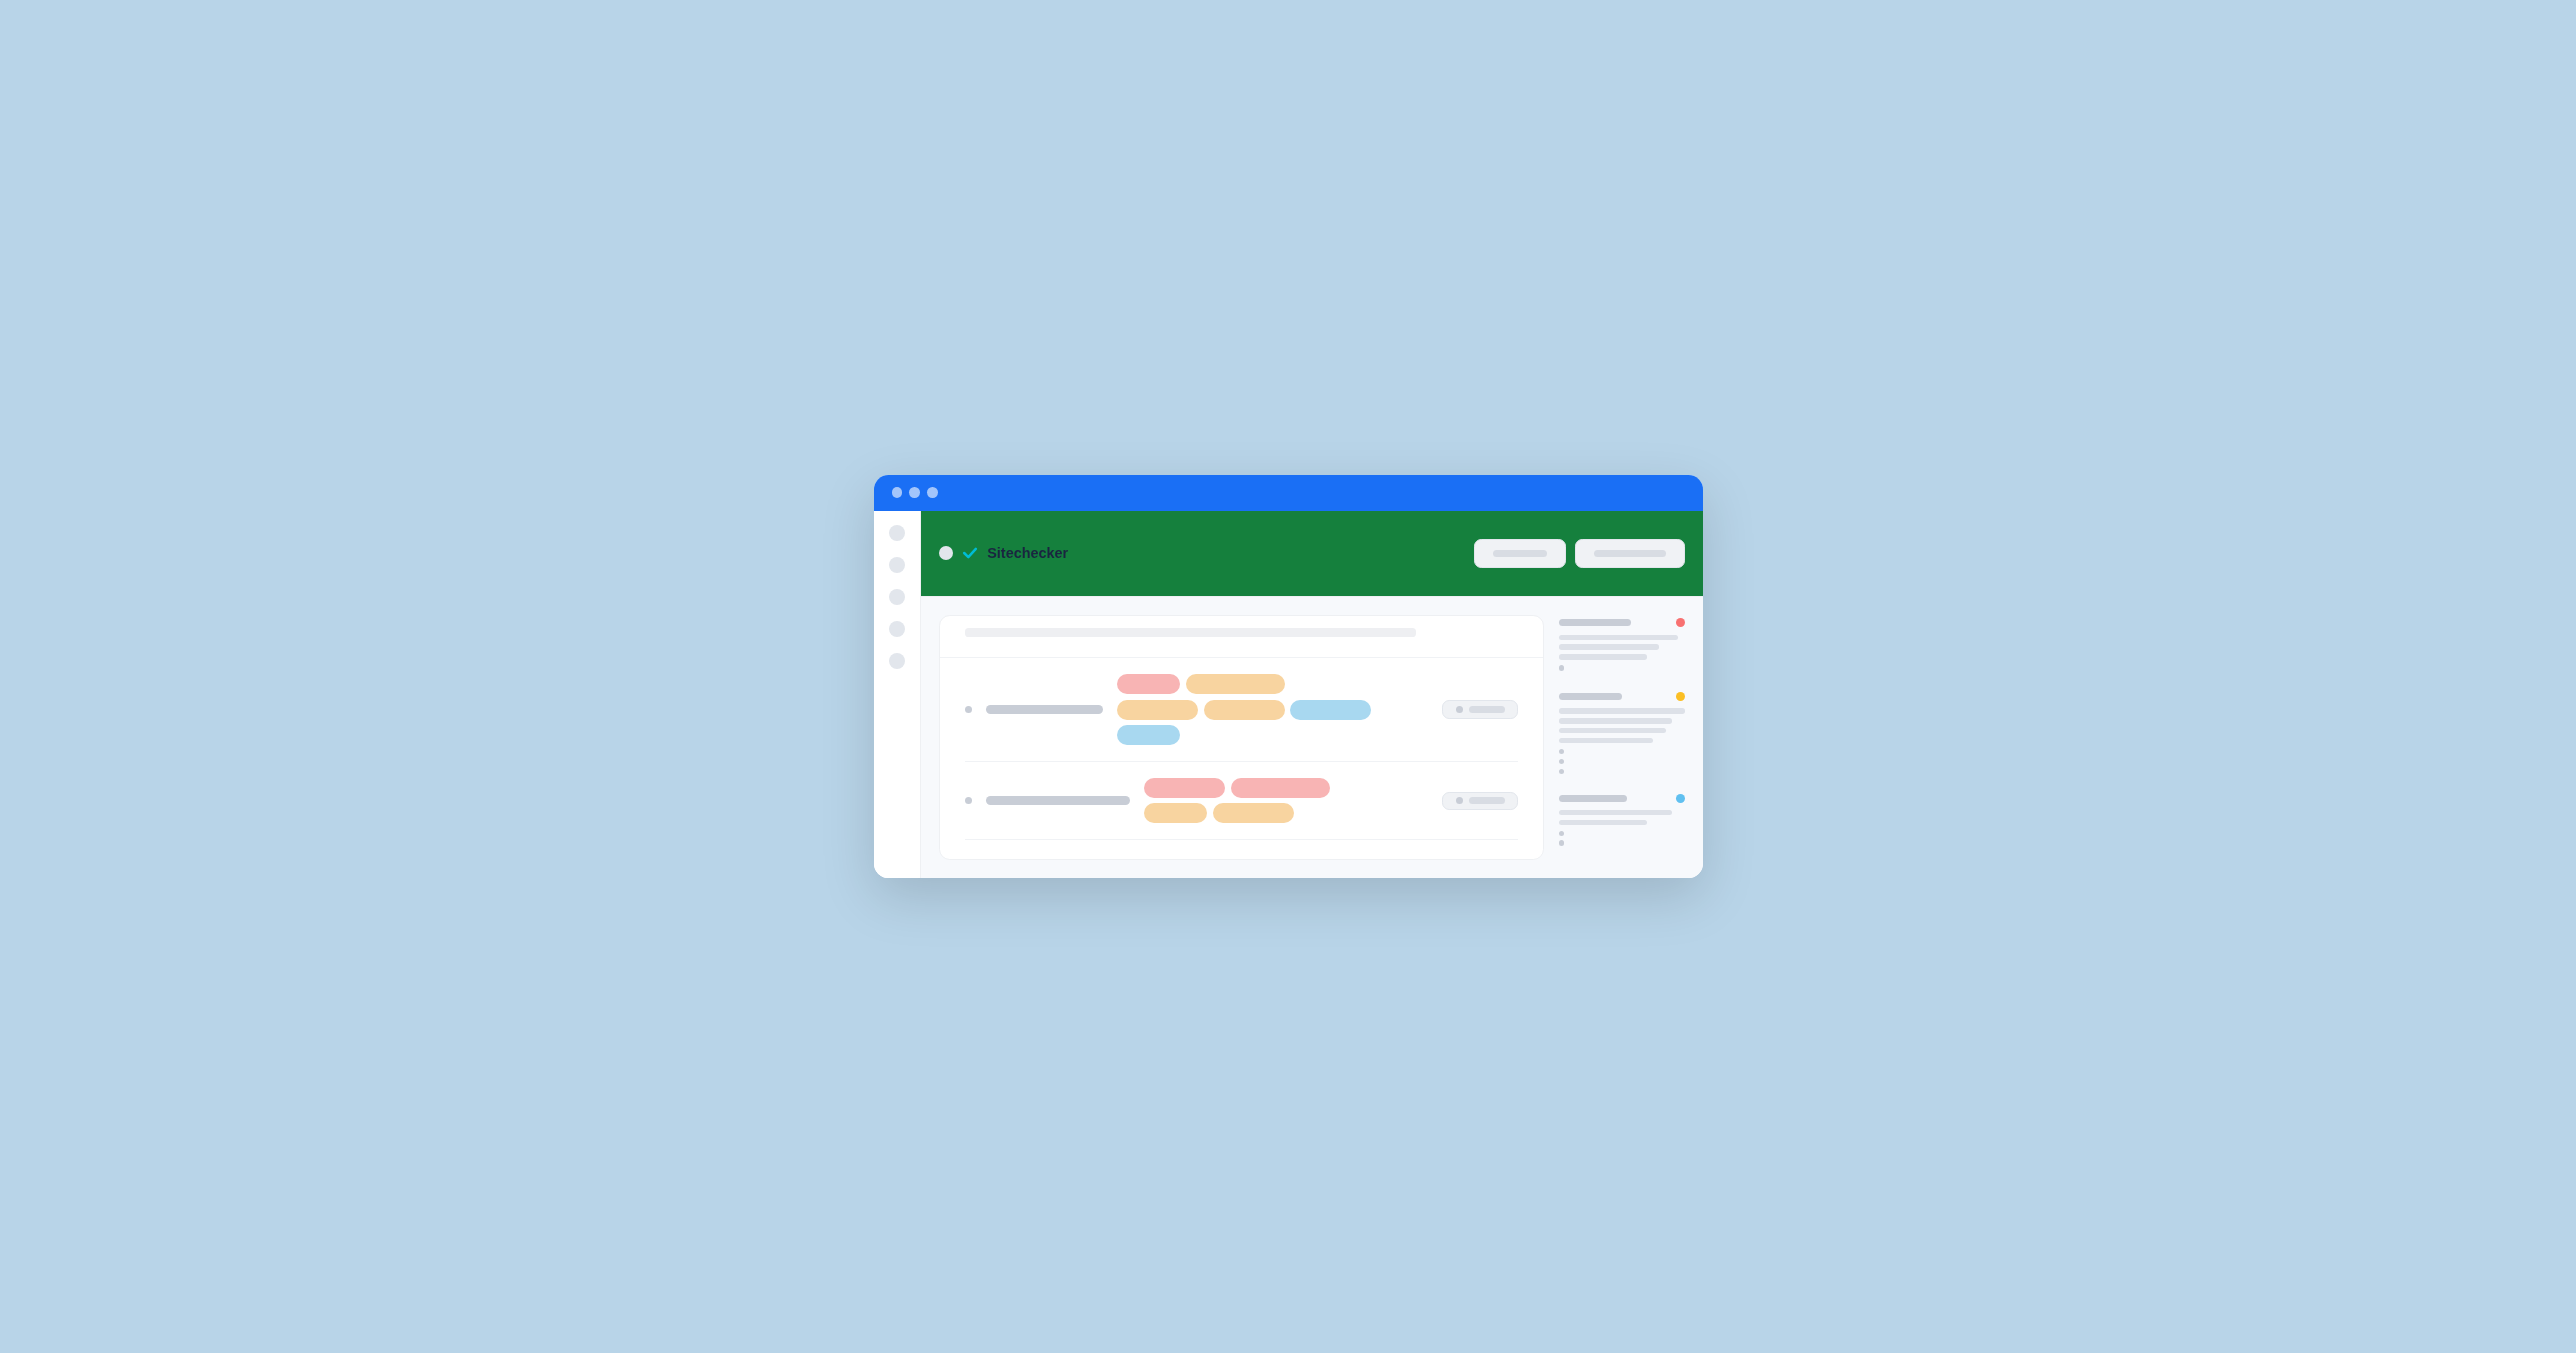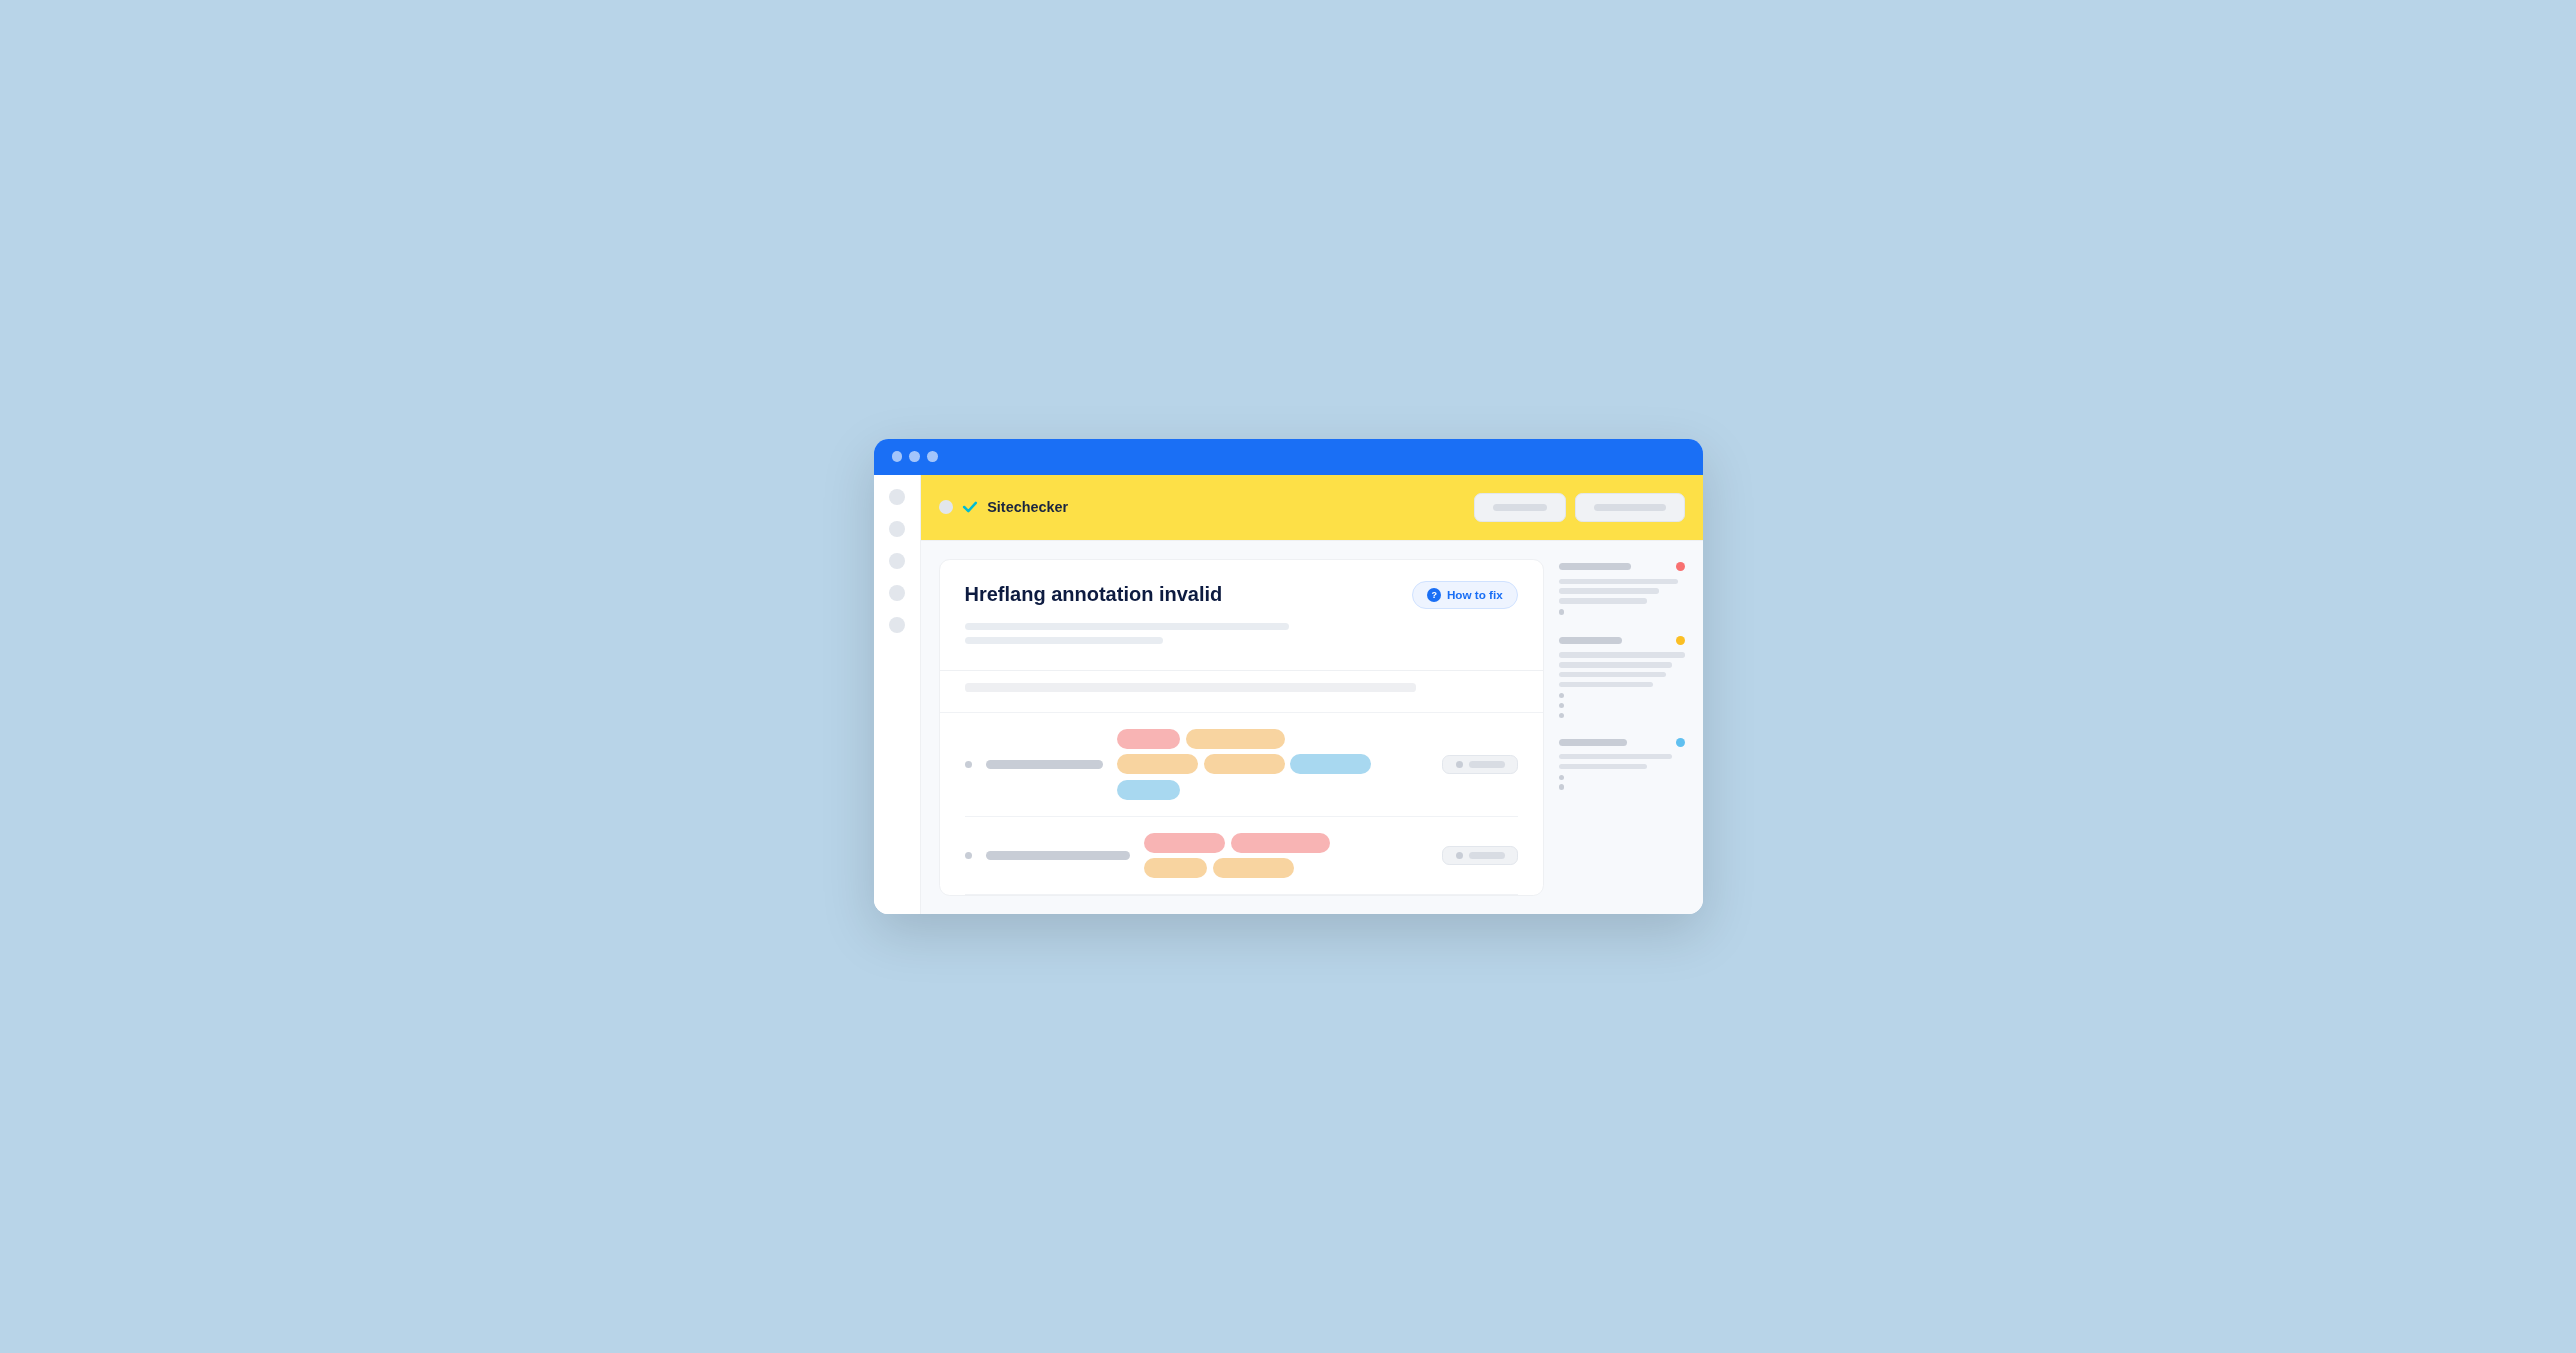--- a/index.html
+++ b/index.html
@@ -61,22 +61,22 @@
 
     
     .main-area {
       flex: 1;
       display: flex;
       flex-direction: column;
     }
 
     
     .top-nav {
-      background: #fde047;
-      padding: 18px 18px;
+      background: #15803d;
+      padding: 28px 18px;
       display: flex;
       align-items: center;
       justify-content: space-between;
       border-bottom: 0.9px solid #eef0f3;
     }
 
     .logo-area {
       display: flex;
       align-items: center;
       gap: 7.2px;
@@ -361,31 +361,20 @@
           <div class="nav-btn">
             <div class="nav-btn-bar-wide"></div>
           </div>
         </div>
       </div>
 
       <div class="content-area">
 
         <div class="main-panel">
 
-          <div class="panel-header">
-            <div class="panel-title-row">
-              <span class="panel-title">Hreflang annotation invalid</span>
-              <div class="how-to-fix-btn">
-                <div class="question-icon">?</div>
-                <span>How to fix</span>
-              </div>
-            </div>
-            <div class="placeholder-bar" style="width: 324px;"></div>
-            <div class="placeholder-bar" style="width: 198px;"></div>
-          </div>
 
           <div style="padding: 12.6px 25px; border-bottom: 0.9px solid #f0f2f5;">
             <div class="placeholder-bar" style="width: 100%; max-width: 451px; height: 9px; background: #eeeff2;"></div>
           </div>
 
           <div class="table-section">
 
             <div class="table-row">
               <div class="row-bullet"></div>
               <div class="row-url-bar"></div>

